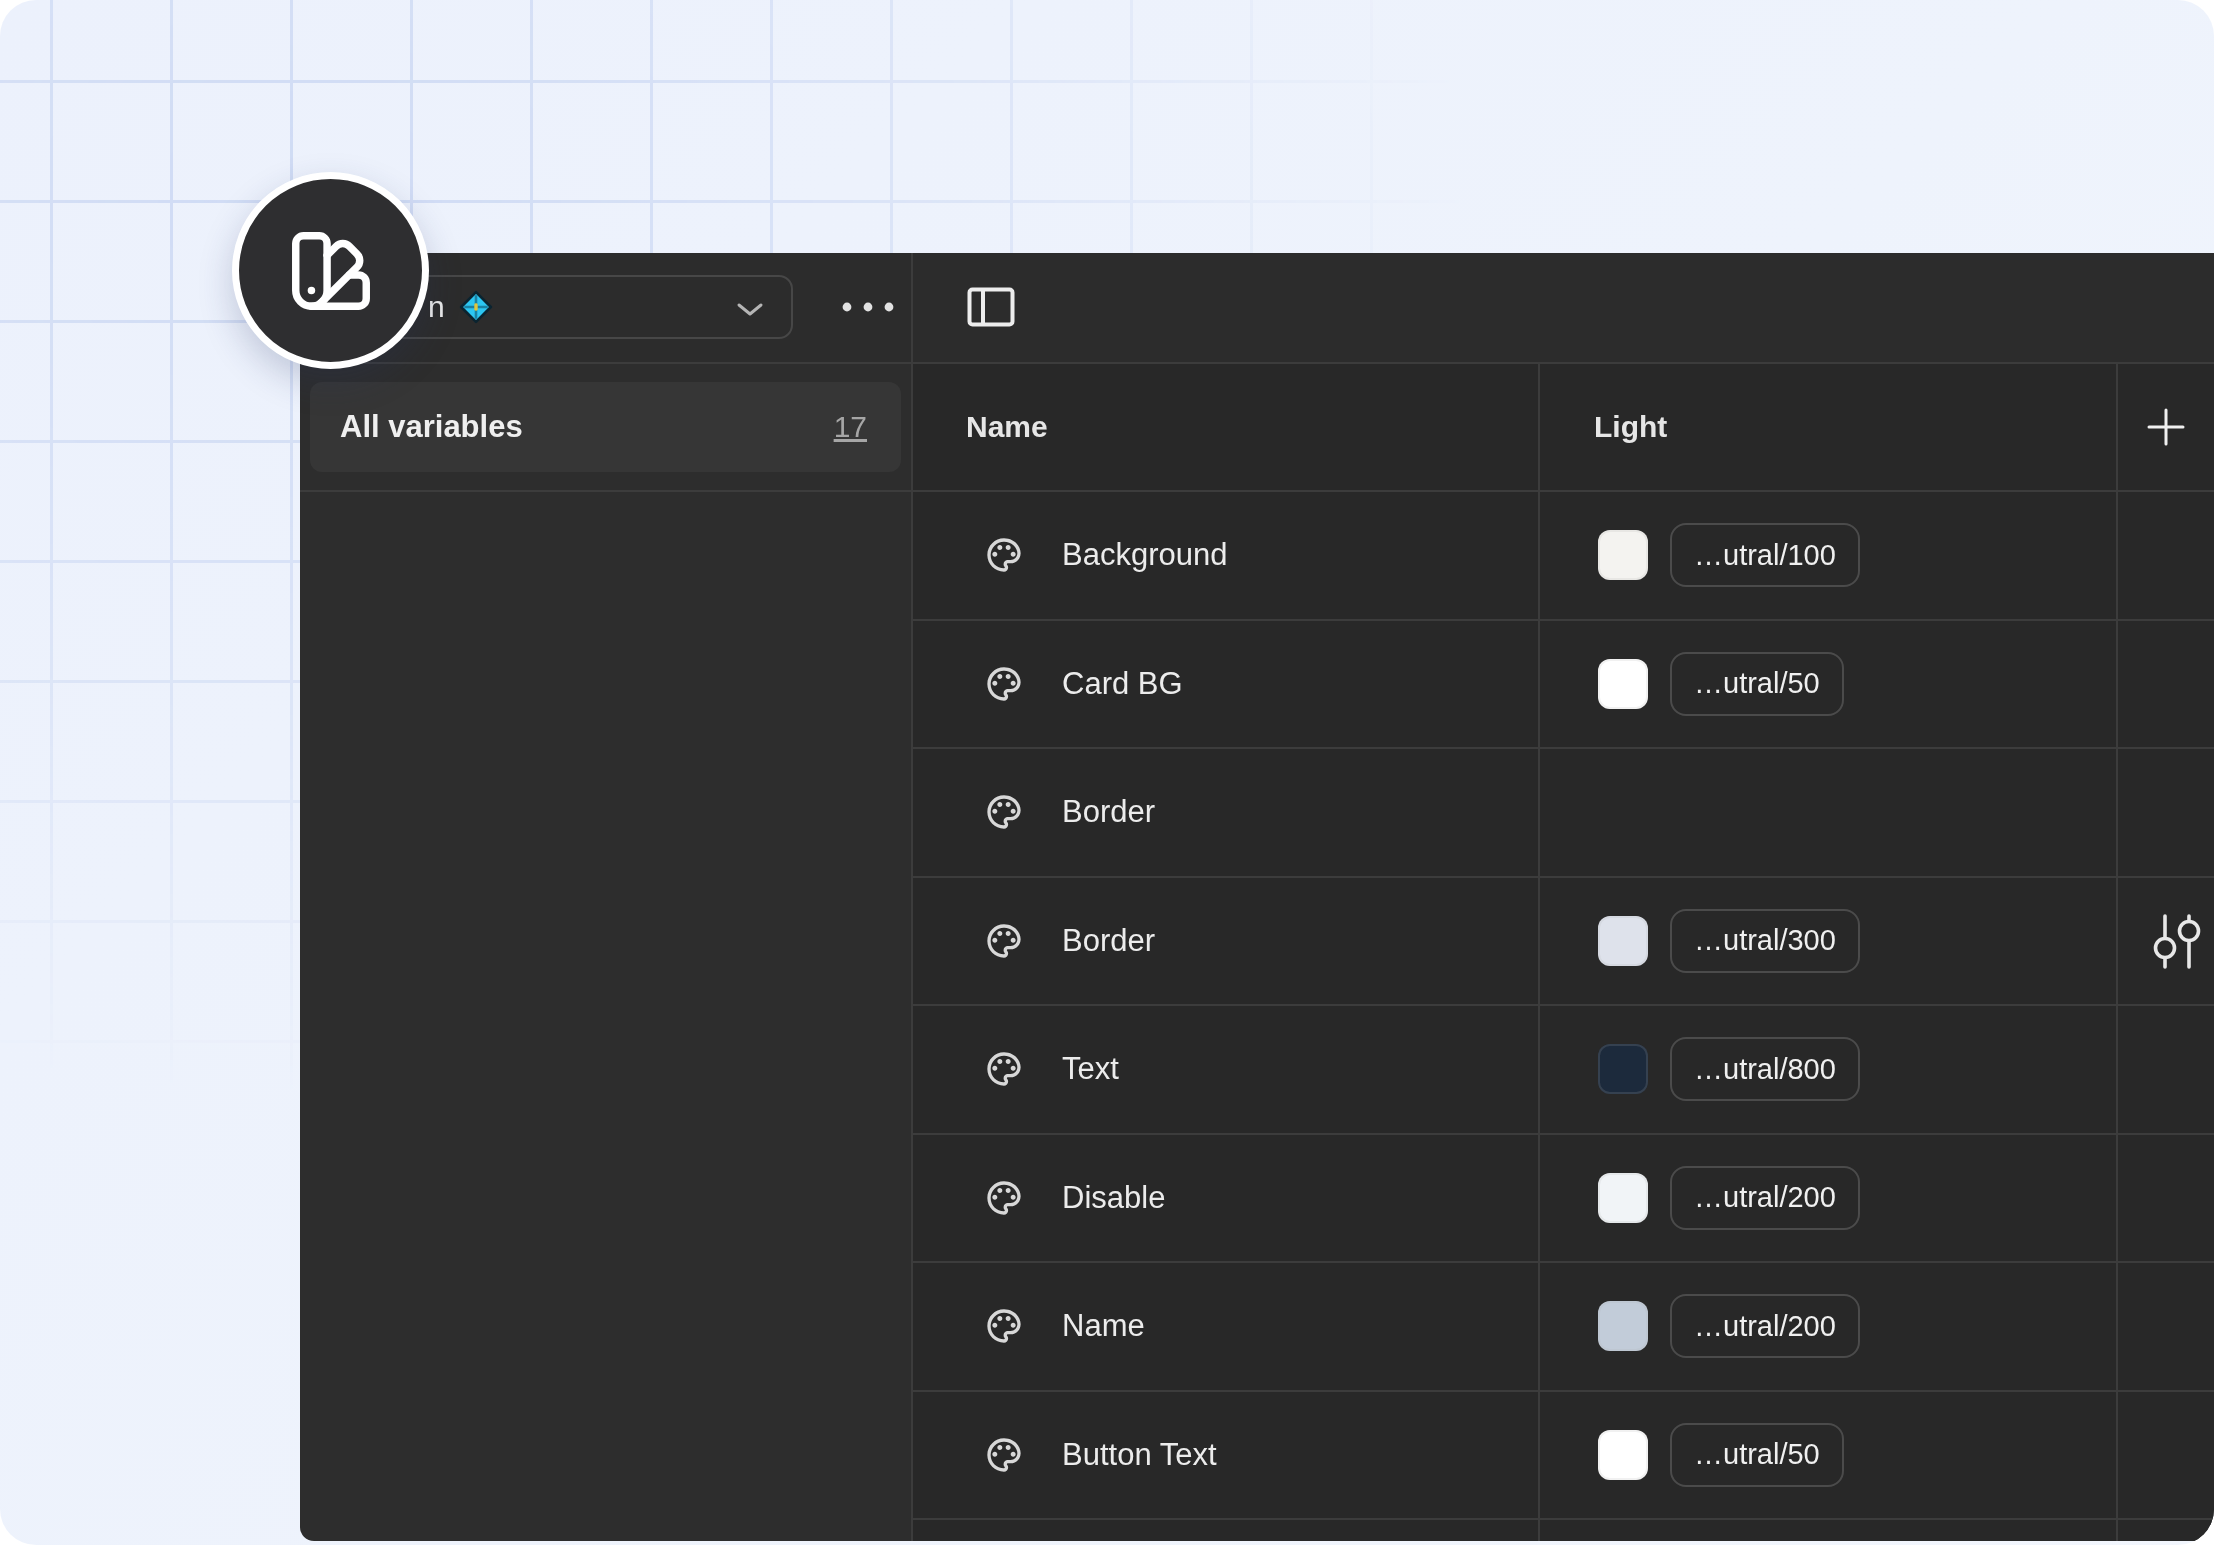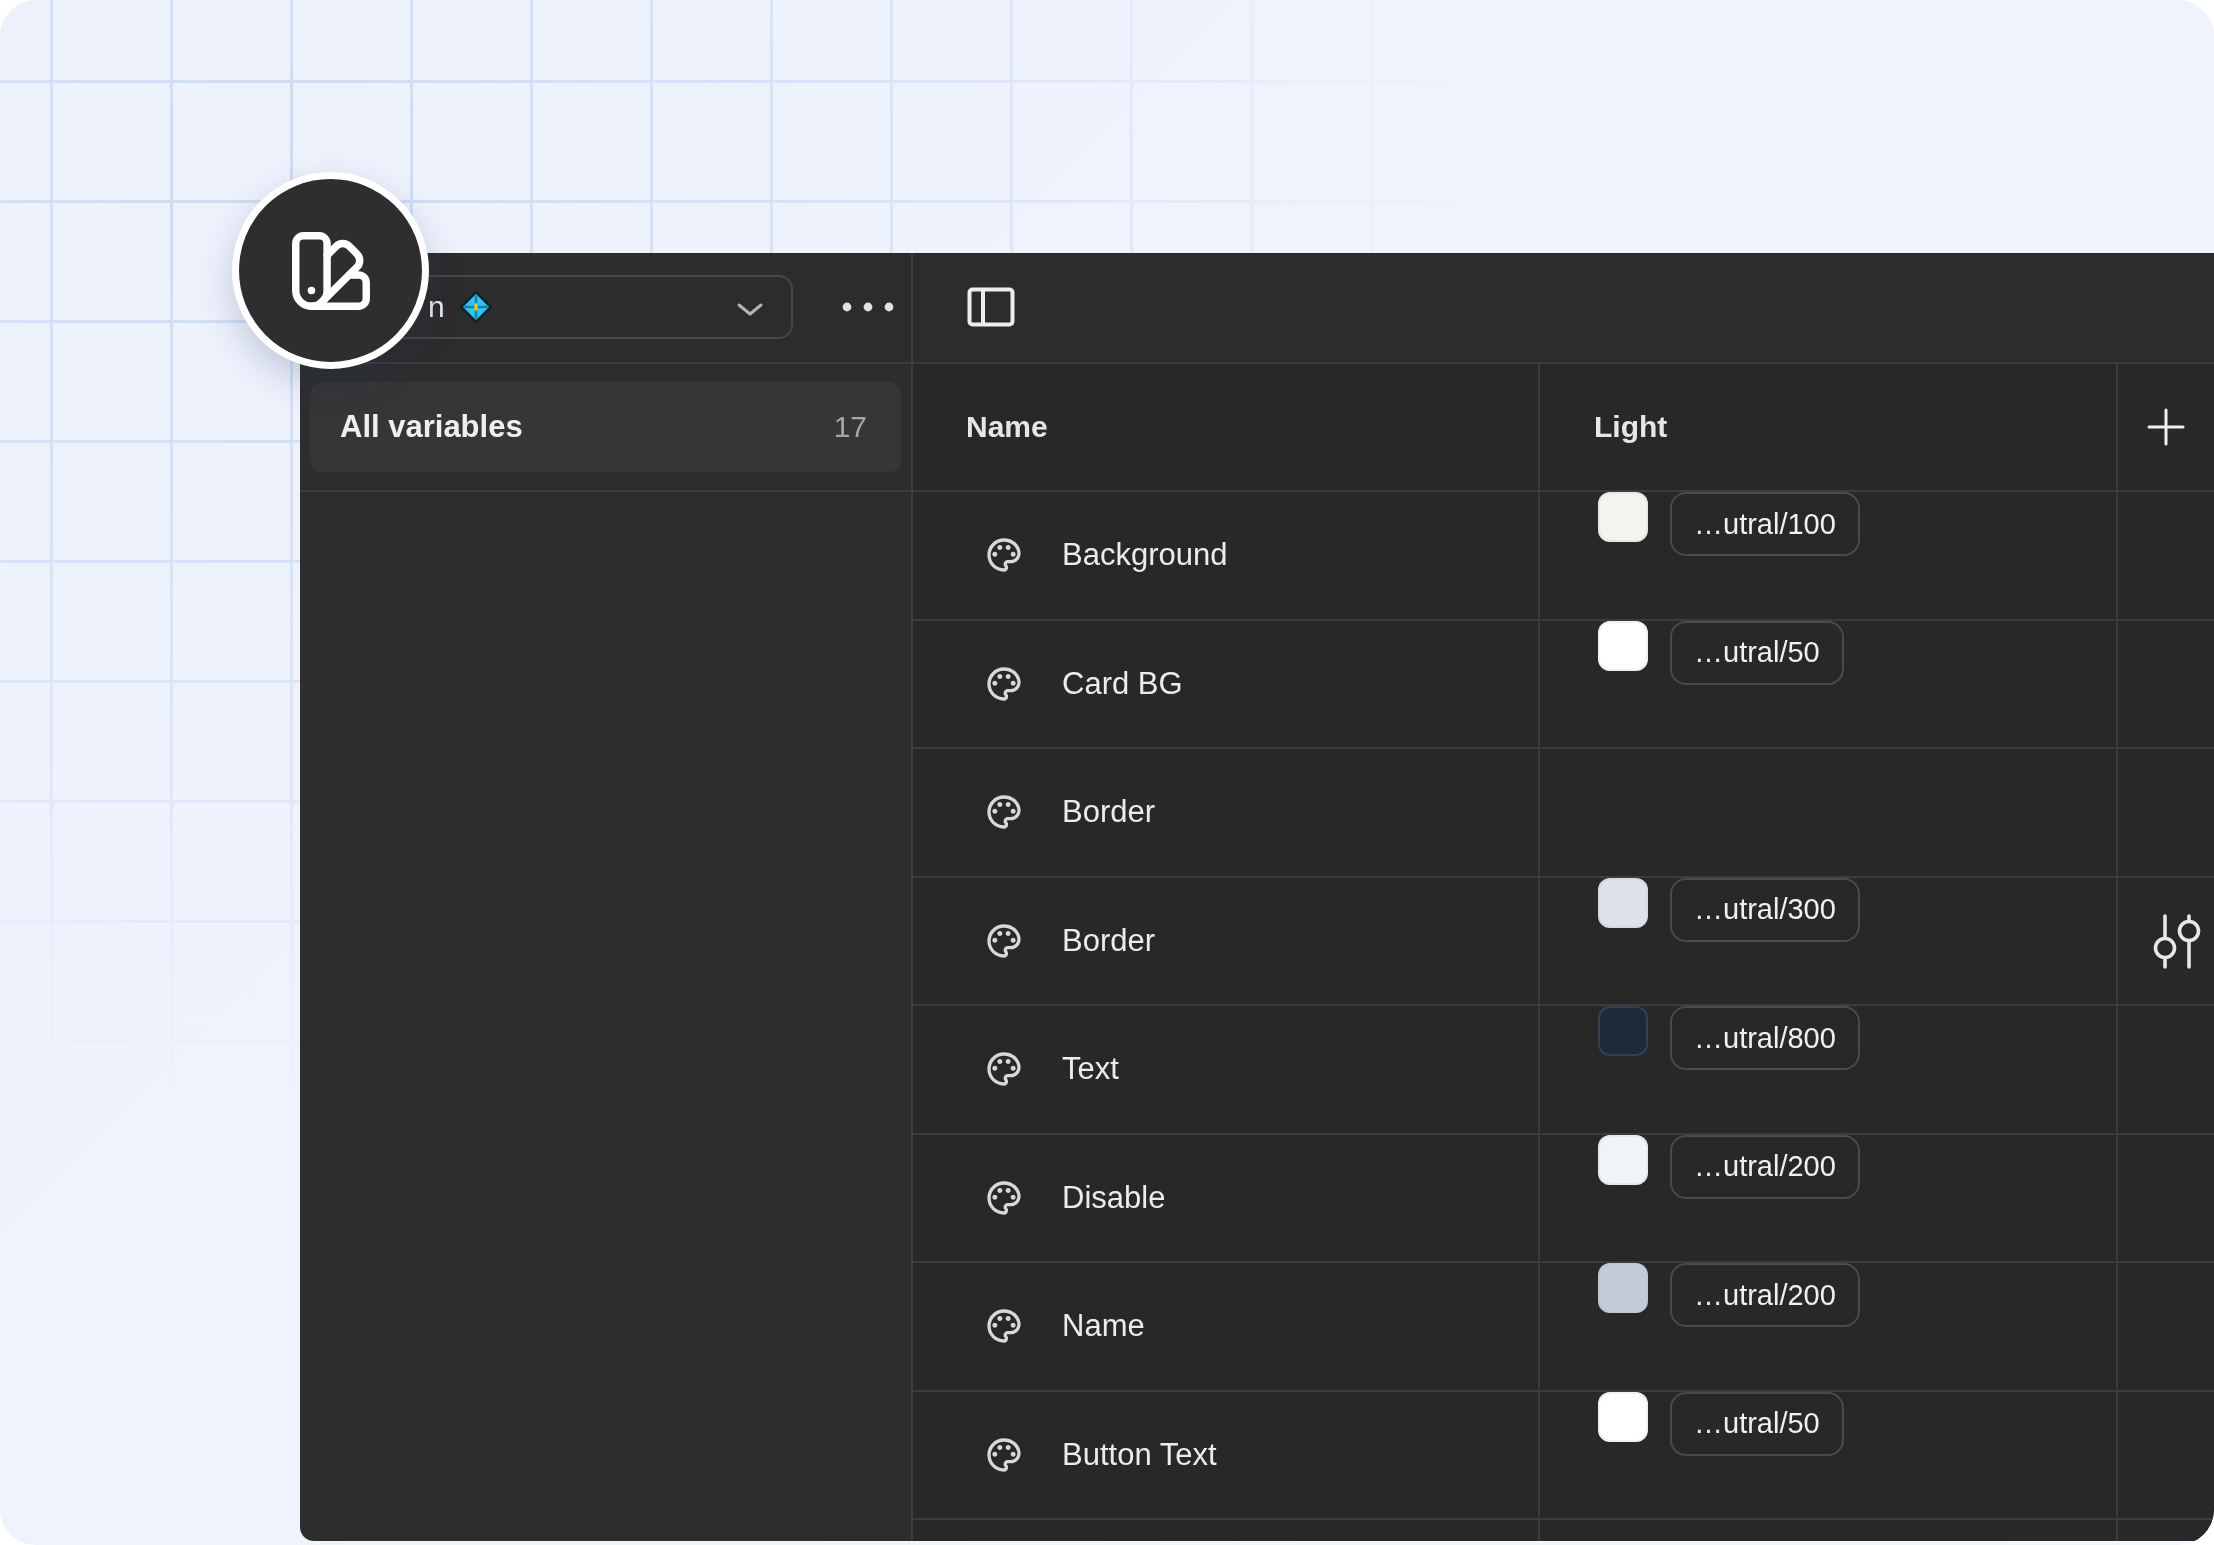--- a/index.html
+++ b/index.html
@@ -36,37 +36,37 @@
   .main-split{left:611px; top:0; bottom:0;}
   .topbar-divider{top:109px; left:0; right:0;}
   .header-divider{top:237px; left:0; right:0;}
   .col-div-1{left:1238px; top:111px; bottom:0;}
   .col-div-2{left:1816px; top:111px; bottom:0;}
   
   .sidebar-head{position:absolute; left:0; top:109px; width:611px; height:152px;}
   .sb-item{position:absolute; left:10px; right:10px; top:20px; height:90px; border-radius:12px;
            background:var(--highlight); display:flex; align-items:center; padding:0 34px 0 30px; cursor:pointer;}
   .sb-label{font-size:31px; font-weight:700; color:var(--text_primary); flex:1;}
-  .sb-count{font-size:30px; color:var(--text_secondary);}
+  .sb-count{font-size:30px; color:var(--text_secondary);text-decoration:underline;}
   
   .table-head{position:absolute; left:613px; top:111px; right:0; height:126px; background:var(--table_bg);}
   .th-name{position:absolute; left:53px; top:0; height:100%; display:flex; align-items:center;
            font-size:30px; font-weight:700; color:#e6e6e6;}
   .th-light{position:absolute; left:681px; top:0; height:100%; display:flex; align-items:center;
            font-size:30px; font-weight:700; color:#e6e6e6;}
   .add-btn{position:absolute; left:1205px; right:0; top:0; height:100%; background:none; border:none;
            display:flex; align-items:center; justify-content:center; cursor:pointer;}
   .rows{position:absolute; left:613px; top:239px; right:0; bottom:0; background:var(--table_bg);
         display:flex; flex-direction:column; overflow:hidden;}
   .row{flex:none; height:128.5px; display:flex; align-items:center; border-bottom:2px solid var(--divider); cursor:pointer;}
   .row-partial{border-bottom:none; flex:1; cursor:default;}
   .cell-name{width:627px; height:100%; display:flex; align-items:center; padding-left:71px;border-radius:15px;}
   .palette{display:flex; flex:none;}
   .row-name{margin-left:38px; font-size:31px; color:#ececec; white-space:nowrap;}
-  .cell-light{width:578px; height:100%; display:flex; align-items:flex-start; padding-left:58px;}
+  .cell-light{width:578px; height:100%; display:flex; align-items:center; padding-left:58px;}
   .swatch{flex:none; width:50px; height:50px; border-radius:12px; background:#fff;
           box-shadow:inset 0 0 0 2px rgba(255,255,255,.12), inset 0 0 0 2px rgba(0,0,0,.06);}
   .chip{margin-left:22px; height:64px; display:inline-flex; align-items:center; padding:0 22px;
         border:2px solid var(--chip_border); border-radius:16px; font-size:29px; color:#f0f0f0; white-space:nowrap;}
   .cell-add{flex:1; height:100%; display:flex; align-items:center; justify-content:flex-end; padding-right:10px;}
   .filter-ico{display:flex;}
   
   .badge{position:absolute; left:232px; top:172px; width:197px; height:197px; border-radius:50%;
          background:var(--badge_bg); border:7px solid #ffffff; z-index:20;
          display:flex; align-items:center; justify-content:center;

